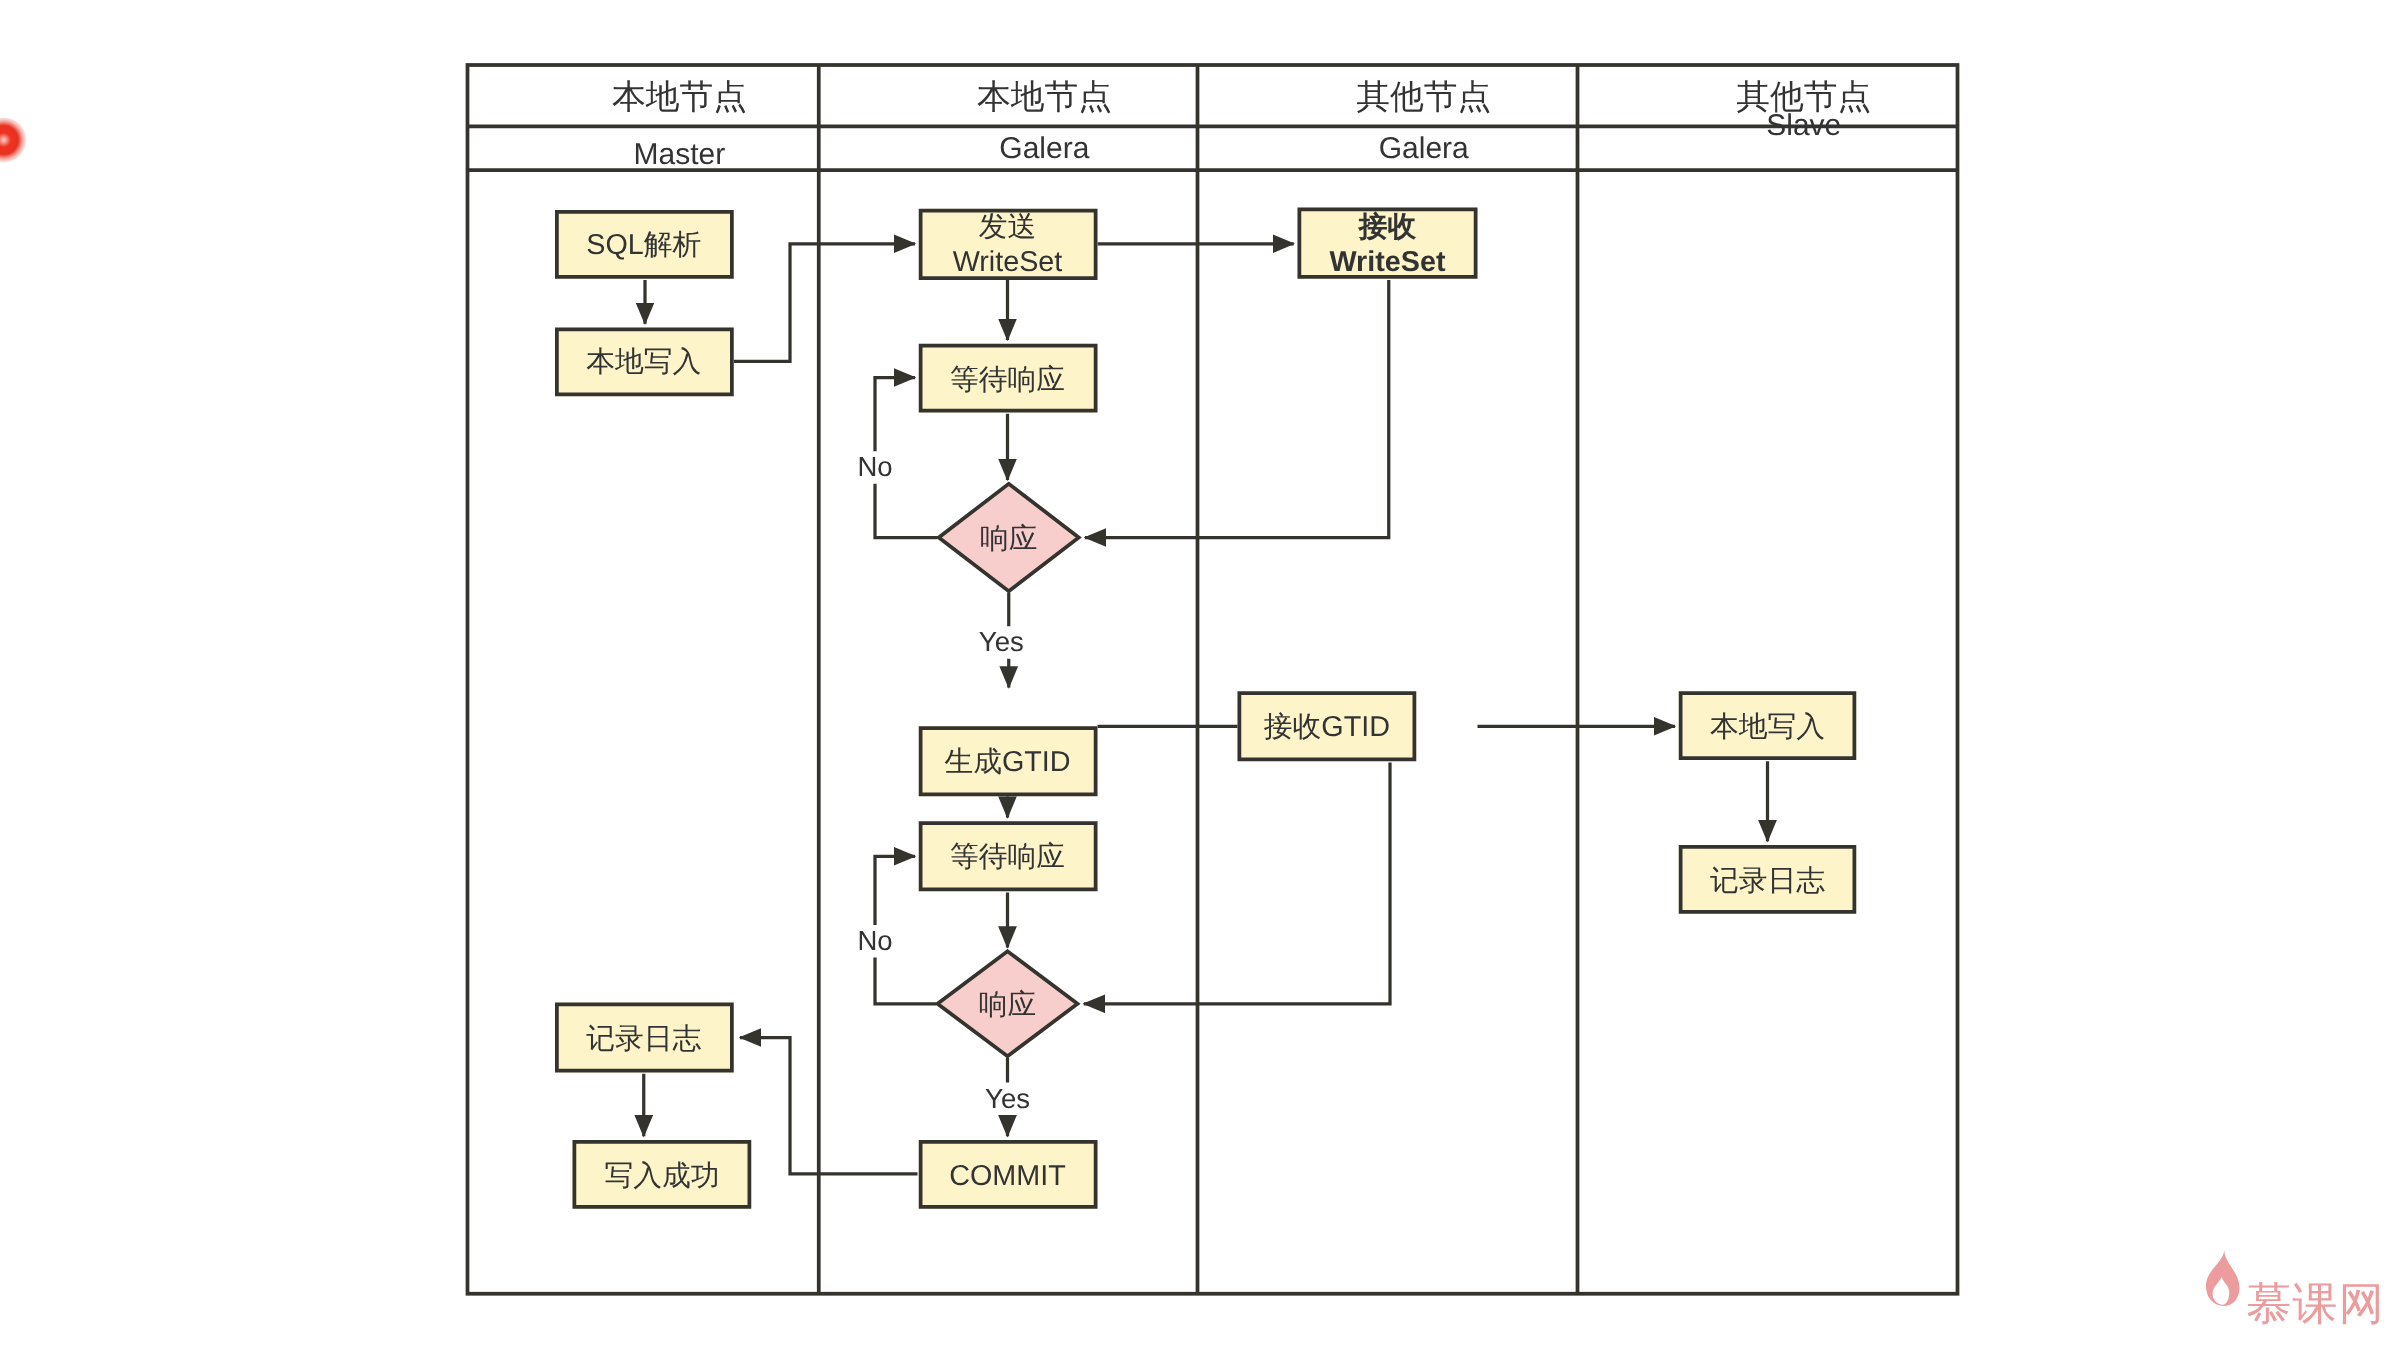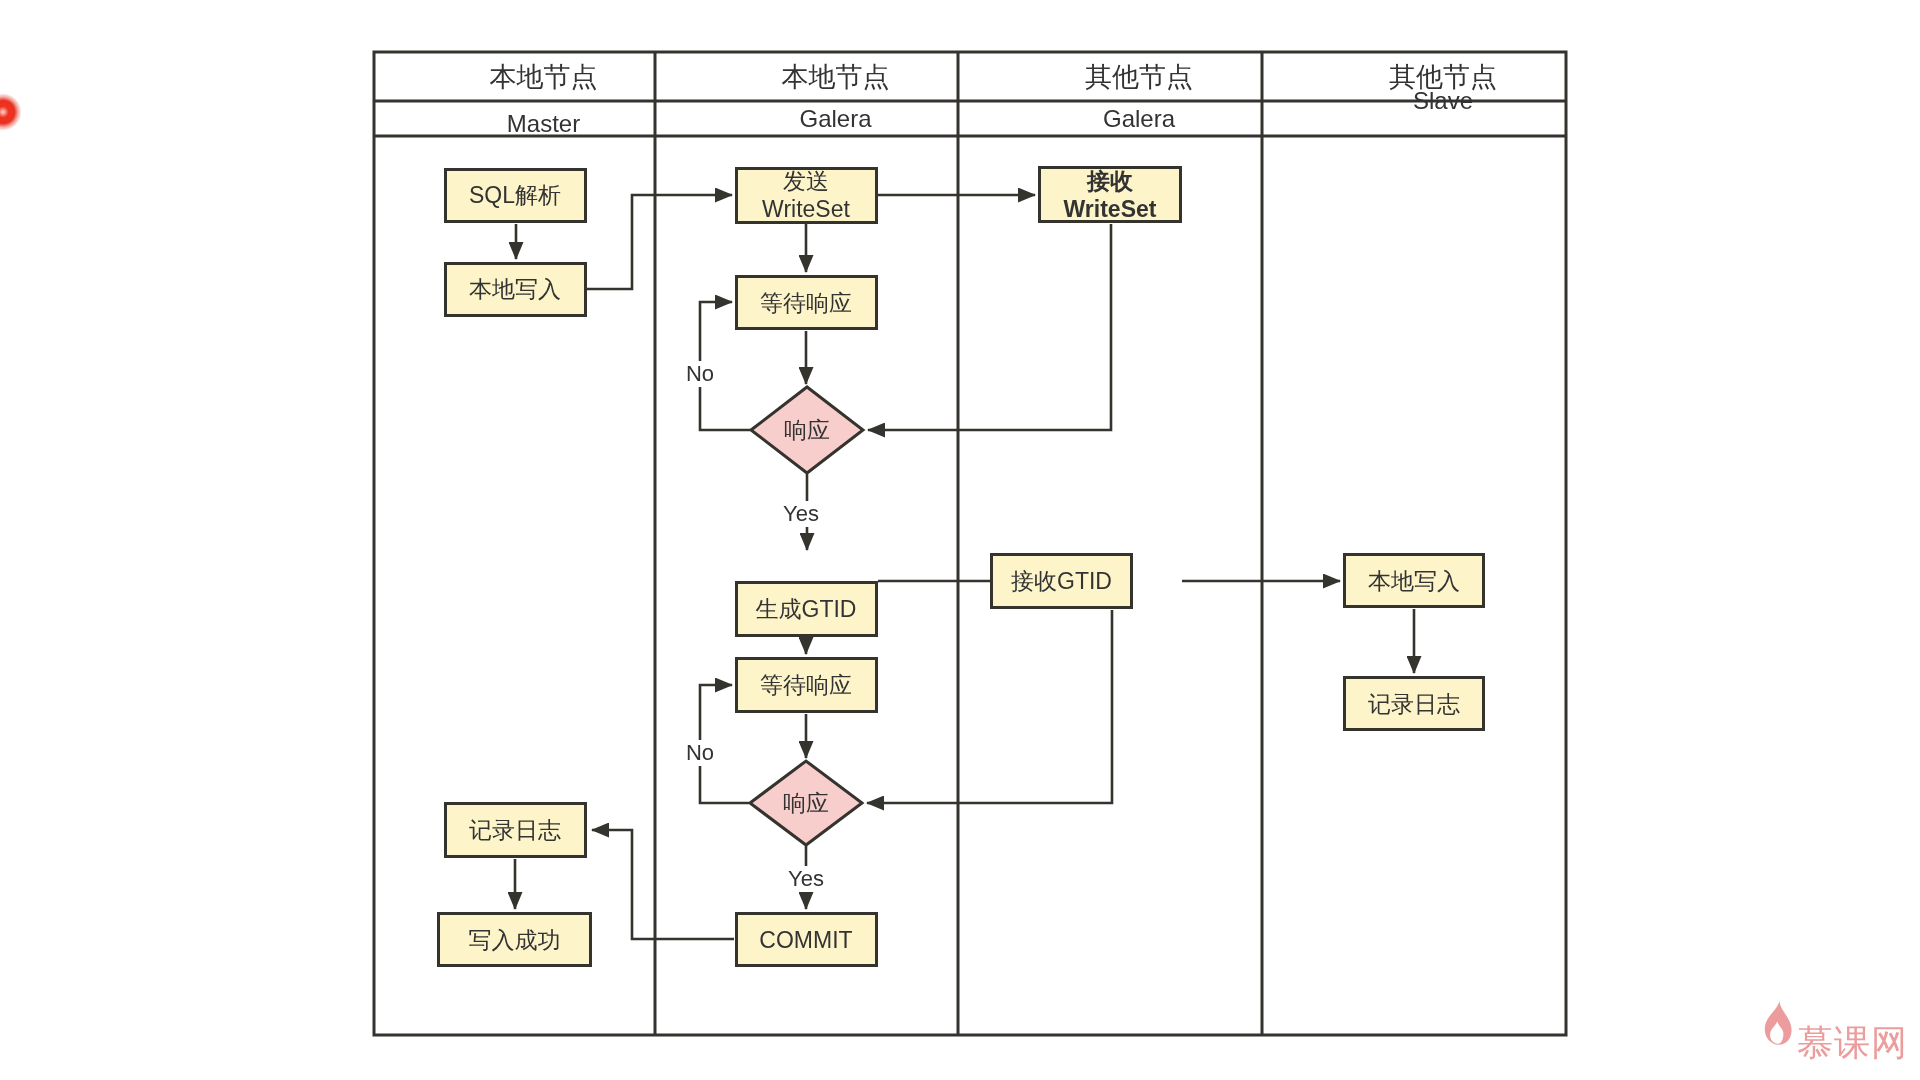--- a/index.html
+++ b/index.html
@@ -91,21 +91,21 @@
       <div class="header-cell hdr2" style="left: 374px; top: 101px; width: 281px; height: 45px; text-align: right;">Master</div>
       <div class="header-cell hdr1" style="left: 655px; top: 52px; width: 303px; height: 49px;">本地节点</div>
       <div class="header-cell hdr2" style="left: 655px; top: 101px; width: 303px; height: 35px;">Galera</div>
       <div class="header-cell hdr1" style="left: 958px; top: 52px; width: 304px; height: 49px;">其他节点</div>
       <div class="header-cell hdr2" style="left: 958px; top: 101px; width: 304px; height: 35px;">Galera</div>
       <div class="header-cell hdr1" style="left: 1262px; top: 52px; width: 304px; height: 49px;">其他节点</div>
       <div class="header-cell hdr2" style="left: 1262px; top: 83px; width: 304px; height: 35px;">Slave</div>
       <div class="node" style="left: 443.5px; top: 167.5px; width: 143px; height: 55px;">SQL解析</div>
       <div class="node" style="left: 443.5px; top: 261.5px; width: 143px; height: 55px;">本地写入</div>
       <div class="node" style="left: 443.5px; top: 802px; width: 143px; height: 56px;">记录日志</div>
-      <div class="node" style="left: 437px; top: 912px; width: 155px; height: 55px; text-align: right;">写入成功</div>
+      <div class="node" style="left: 458px; top: 912px; width: 143px; height: 55px; text-align: right;">写入成功</div>
       <div class="node" style="left: 734.5px; top: 166.5px; width: 143px; height: 57px;">发送
 WriteSet</div>
       <div class="node" style="left: 734.5px; top: 275px; width: 143px; height: 55px;">等待响应</div>
       <div class="diamond-label" style="left: 751px; top: 387px; width: 112px; height: 86px;">响应</div>
       <div class="node" style="left: 734.5px; top: 553px; width: 143px; height: 56px; margin-top: 28px;">生成GTID</div>
       <div class="node" style="left: 734.5px; top: 657px; width: 143px; height: 56px;">等待响应</div>
       <div class="diamond-label" style="left: 750px; top: 761px; width: 112px; height: 84px;">响应</div>
       <div class="node" style="left: 734.5px; top: 912px; width: 143px; height: 55px;">COMMIT</div>
       <div class="node" style="left: 1038px; top: 166px; width: 144px; height: 57px; font-weight: bold;">接收
 WriteSet</div>

